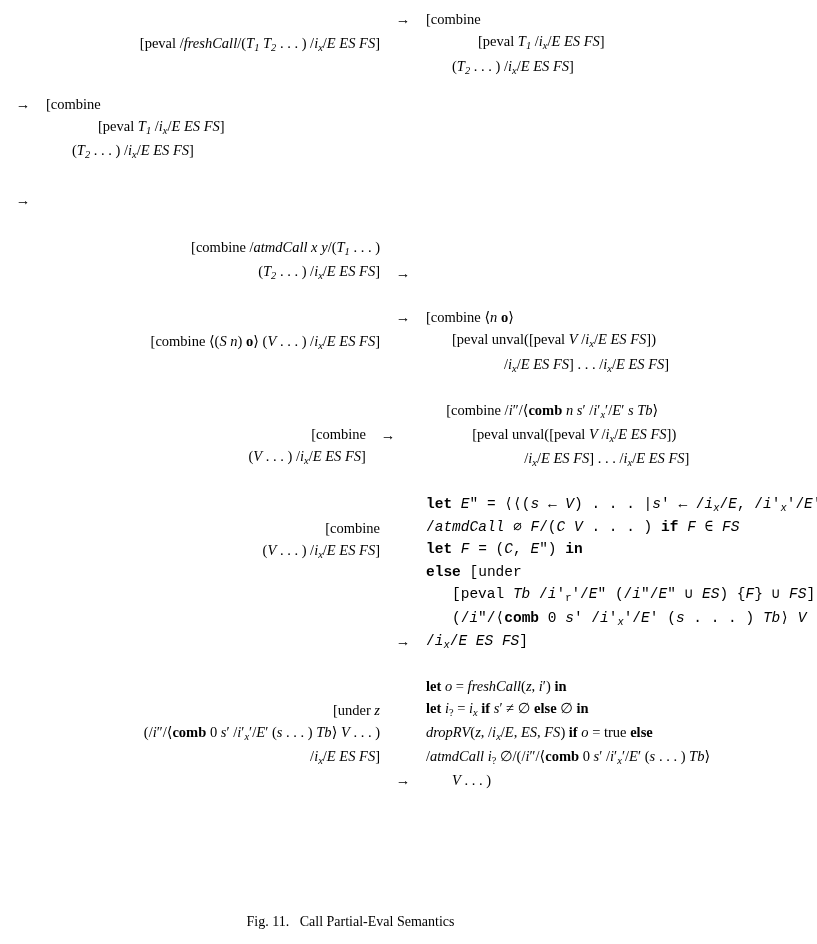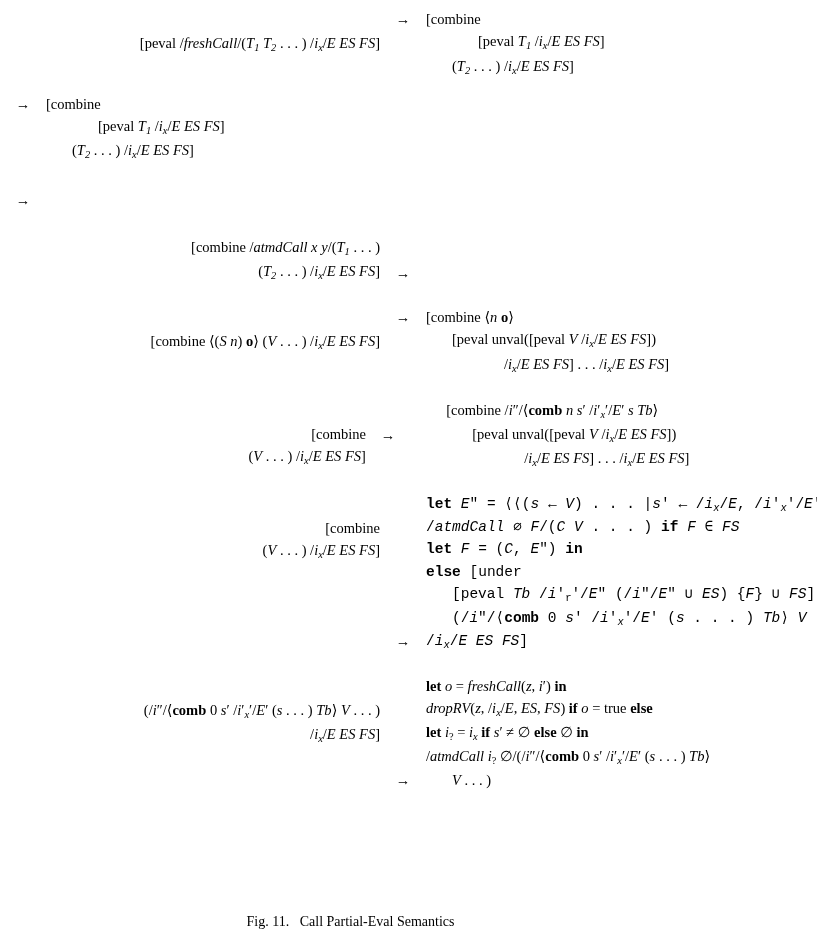--- a/index.html
+++ b/index.html
@@ -170,28 +170,29 @@
         <span class="ln indent1">[peval <i>Tb</i> /<i>i</i>′<sub class="rmsub">r</sub>′/<i>E</i>″ (/<i>i</i>″/<i>E</i>″ ∪ <i>ES</i>) {<i>F</i>} ∪ <i>FS</i>]</span>
         <span class="ln indent1">(/<i>i</i>″/⟨<b>comb</b> 0 <i>s</i>′ /<i>i</i>′<sub>x</sub>′/<i>E</i>′ (<i>s</i> . . . ) <i>Tb</i>⟩ <i>V</i> . . . )</span>
         <span class="ln">/<i>i</i><sub>x</sub>/<i>E ES FS</i>]</span>
       </div>
     </div>
 
     <div class="gap-md"></div>
 
     <div class="rule">
       <div class="lhs">
+        <span class="ln">[under <i>z</i></span>
         <span class="ln">(/<i>i</i>″/⟨<b>comb</b> 0 <i>s</i>′ /<i>i</i>′<sub>x</sub>′/<i>E</i>′ (<i>s</i> . . . ) <i>Tb</i>⟩ <i>V</i> . . . )</span>
         <span class="ln">/<i>i</i><sub>x</sub>/<i>E ES FS</i>]</span>
       </div>
       <div class="arrow" style="align-self:flex-end;">→</div>
       <div class="rhs" style="align-self:flex-end;">
         <span class="ln"><b>let</b> <i>o</i> = <i>freshCall</i>(<i>z</i>, <i>i</i>′) <b>in</b></span>
+        <span class="ln"><b>let</b> <i>i</i><sub class="rmsub">?</sub> = <i>i</i><sub>x</sub> <b>if</b> <i>s</i>′ ≠ ∅ <b>else</b> ∅ <b>in</b></span>
         <span class="ln"><i>dropRV</i>(<i>z</i>, /<i>i</i><sub>x</sub>/<i>E</i>, <i>ES</i>, <i>FS</i>) <b>if</b> <i>o</i> = true <b>else</b></span>
-        <span class="ln"><b>let</b> <i>i</i><sub class="rmsub">?</sub> = <i>i</i><sub>x</sub> <b>if</b> <i>s</i>′ ≠ ∅ <b>else</b> ∅ <b>in</b></span>
         <span class="ln">/<i>atmdCall</i> <i>i</i><sub class="rmsub">?</sub> ∅/(/<i>i</i>″/⟨<b>comb</b> 0 <i>s</i>′ /<i>i</i>′<sub>x</sub>′/<i>E</i>′ (<i>s</i> . . . ) <i>Tb</i>⟩</span>
         <span class="ln indent1"><i>V</i> . . . )</span>
       </div>
     </div>
 
   </div>
 
   <div class="caption">
     <span class="fignum">Fig. 11.</span>
     &nbsp;

